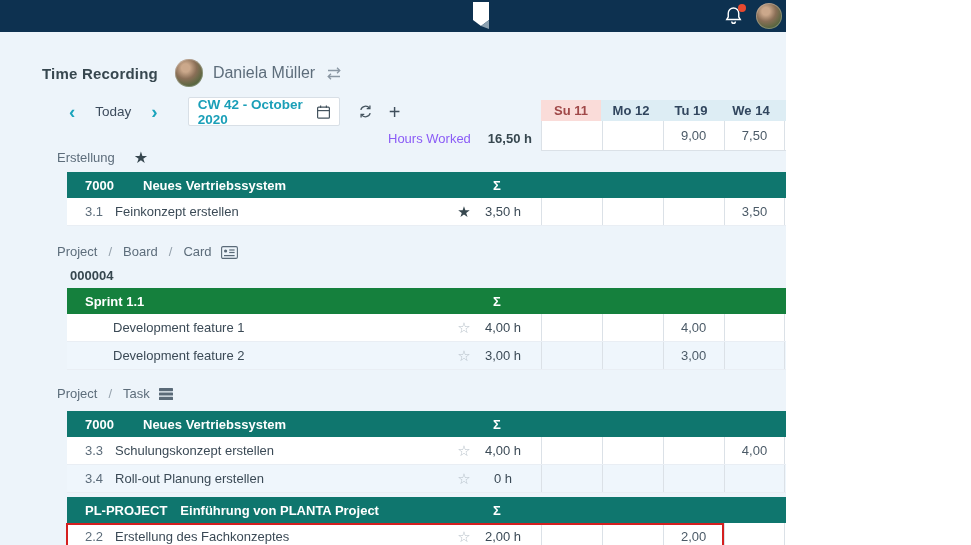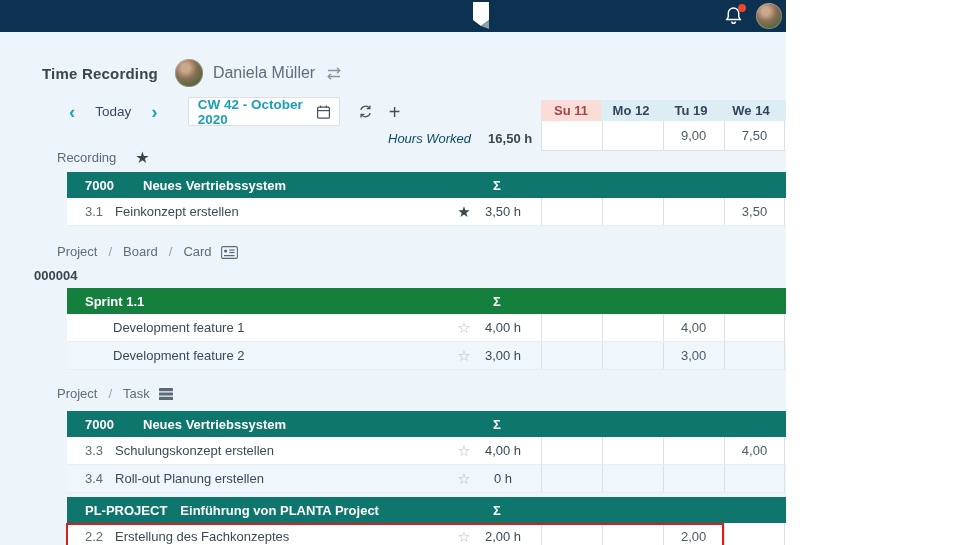--- a/index.html
+++ b/index.html
@@ -25,37 +25,37 @@
   
   .toolbar { position:relative; height:50px; margin-top:9px; }
   .controls { position:absolute; left:67px; top:0; height:29px; display:flex; align-items:center; }
   .chev { color:#1ba4bc; font-size:19px; line-height:1; cursor:pointer; font-weight:bold; padding:0 2px; }
   .today { color:#3c4b5c; margin:0 18px; font-size:13.5px; cursor:pointer; }
   .period-box { display:flex; align-items:center; justify-content:space-between; margin-left:28px; width:152px; height:29px; background:#fff; border:1px solid #d8dfe6; border-radius:2px; padding:0 9px; cursor:pointer; }
   .period-text { color:#1a9fb8; font-size:13.5px; font-weight:bold; }
   .iconbtn { margin-left:18px; color:#45545f; display:flex; align-items:center; cursor:pointer; }
   .plus { font-size:20px; font-weight:400; line-height:1; margin-left:16px; color:#3f4e5c; }
   .hours { position:absolute; left:388px; top:34px; display:flex; align-items:center; }
-  .hours-label { color:#0c4a6e;font-style:italic; }
+  .hours-label { color:#8b5cf6; }
   .hours-value { font-weight:bold; color:#37474f; margin-left:17px; }
 
   .day-grid { position:absolute; left:541px; top:3px; width:427px; display:flex; }
   .day-head { width:60px; height:21px; margin-right:0; text-align:center; line-height:21px; font-weight:bold; font-size:13px; }
   .day-head:last-child { margin-right:0; width:61px; }
   .day-head.weekday { background:#ddedf4; color:#31465e; }
   .day-head.weekend { background:#fadcd9; color:#a04848; }
   .day-totals { position:absolute; left:541px; top:24px; width:427px; height:30px; display:flex; background:#fff; border-left:1px solid #dbe1e7; border-bottom:1px solid #dbe1e7; }
   .tot-cell { width:61px; border-right:1px solid #dbe1e7; text-align:center; line-height:29px; color:#4b5a67; }
 
   
   .section-label { margin-left:57px; height:22px; line-height:22px; color:#5d6d7b; display:flex; align-items:center; }
   .section-label .slash { margin:0 11px; color:#95a1ac; }
   .section-label .sec-icon { margin-left:9px; display:flex; align-items:center; }
   .fav-star { color:#37474f; font-size:16px; margin-left:10px; }
-  .subtitle { margin-left:34px; margin-top:5px; height:18px; font-weight:bold; color:#37474f; }
+  .subtitle { margin-left:70px; margin-top:5px; height:18px; font-weight:bold; color:#37474f; }
   .sec-2 { margin-top:15px; }
   .sec-3 { margin-top:13px; }
 
   .group { position:relative; margin-left:67px; width:901px; }
   .group-mt2 { margin-top:2px; } .group-mt3 { margin-top:3px; } .group-mt6 { margin-top:6px; } .group + .group { margin-top:4px; }
   .group-header { position:relative; height:26px; display:flex; align-items:center; padding-left:18px; color:#fff; font-weight:bold; }
   .group-header.teal { background:#0f766e; }
   .group-header.blue { background:#15803d; }
   .g-code { display:inline-block; min-width:45px; margin-right:13px; }
   .sigma { position:absolute; left:420px; width:20px; text-align:center; font-weight:bold; }
@@ -153,21 +153,21 @@
         <div class="tot-cell">9,00</div>
         <div class="tot-cell">7,50</div>
         <div class="tot-cell"></div>
         <div class="tot-cell"></div>
         <div class="tot-cell"></div>
       </div>
   </div>
 
   <div id="sections">
       <div class="section-label">
-        <span>Recording</span>
+        <span>Erstellung</span>
         <span class="sec-icon">
           <span class="fav-star">★</span>
         </span>
       </div>
       <div class="group group-mt3">
         <div class="group-header teal">
           <span class="g-code">7000</span>
           <span>Neues Vertriebssystem</span>
           <span class="sigma">Σ</span>
         </div>

